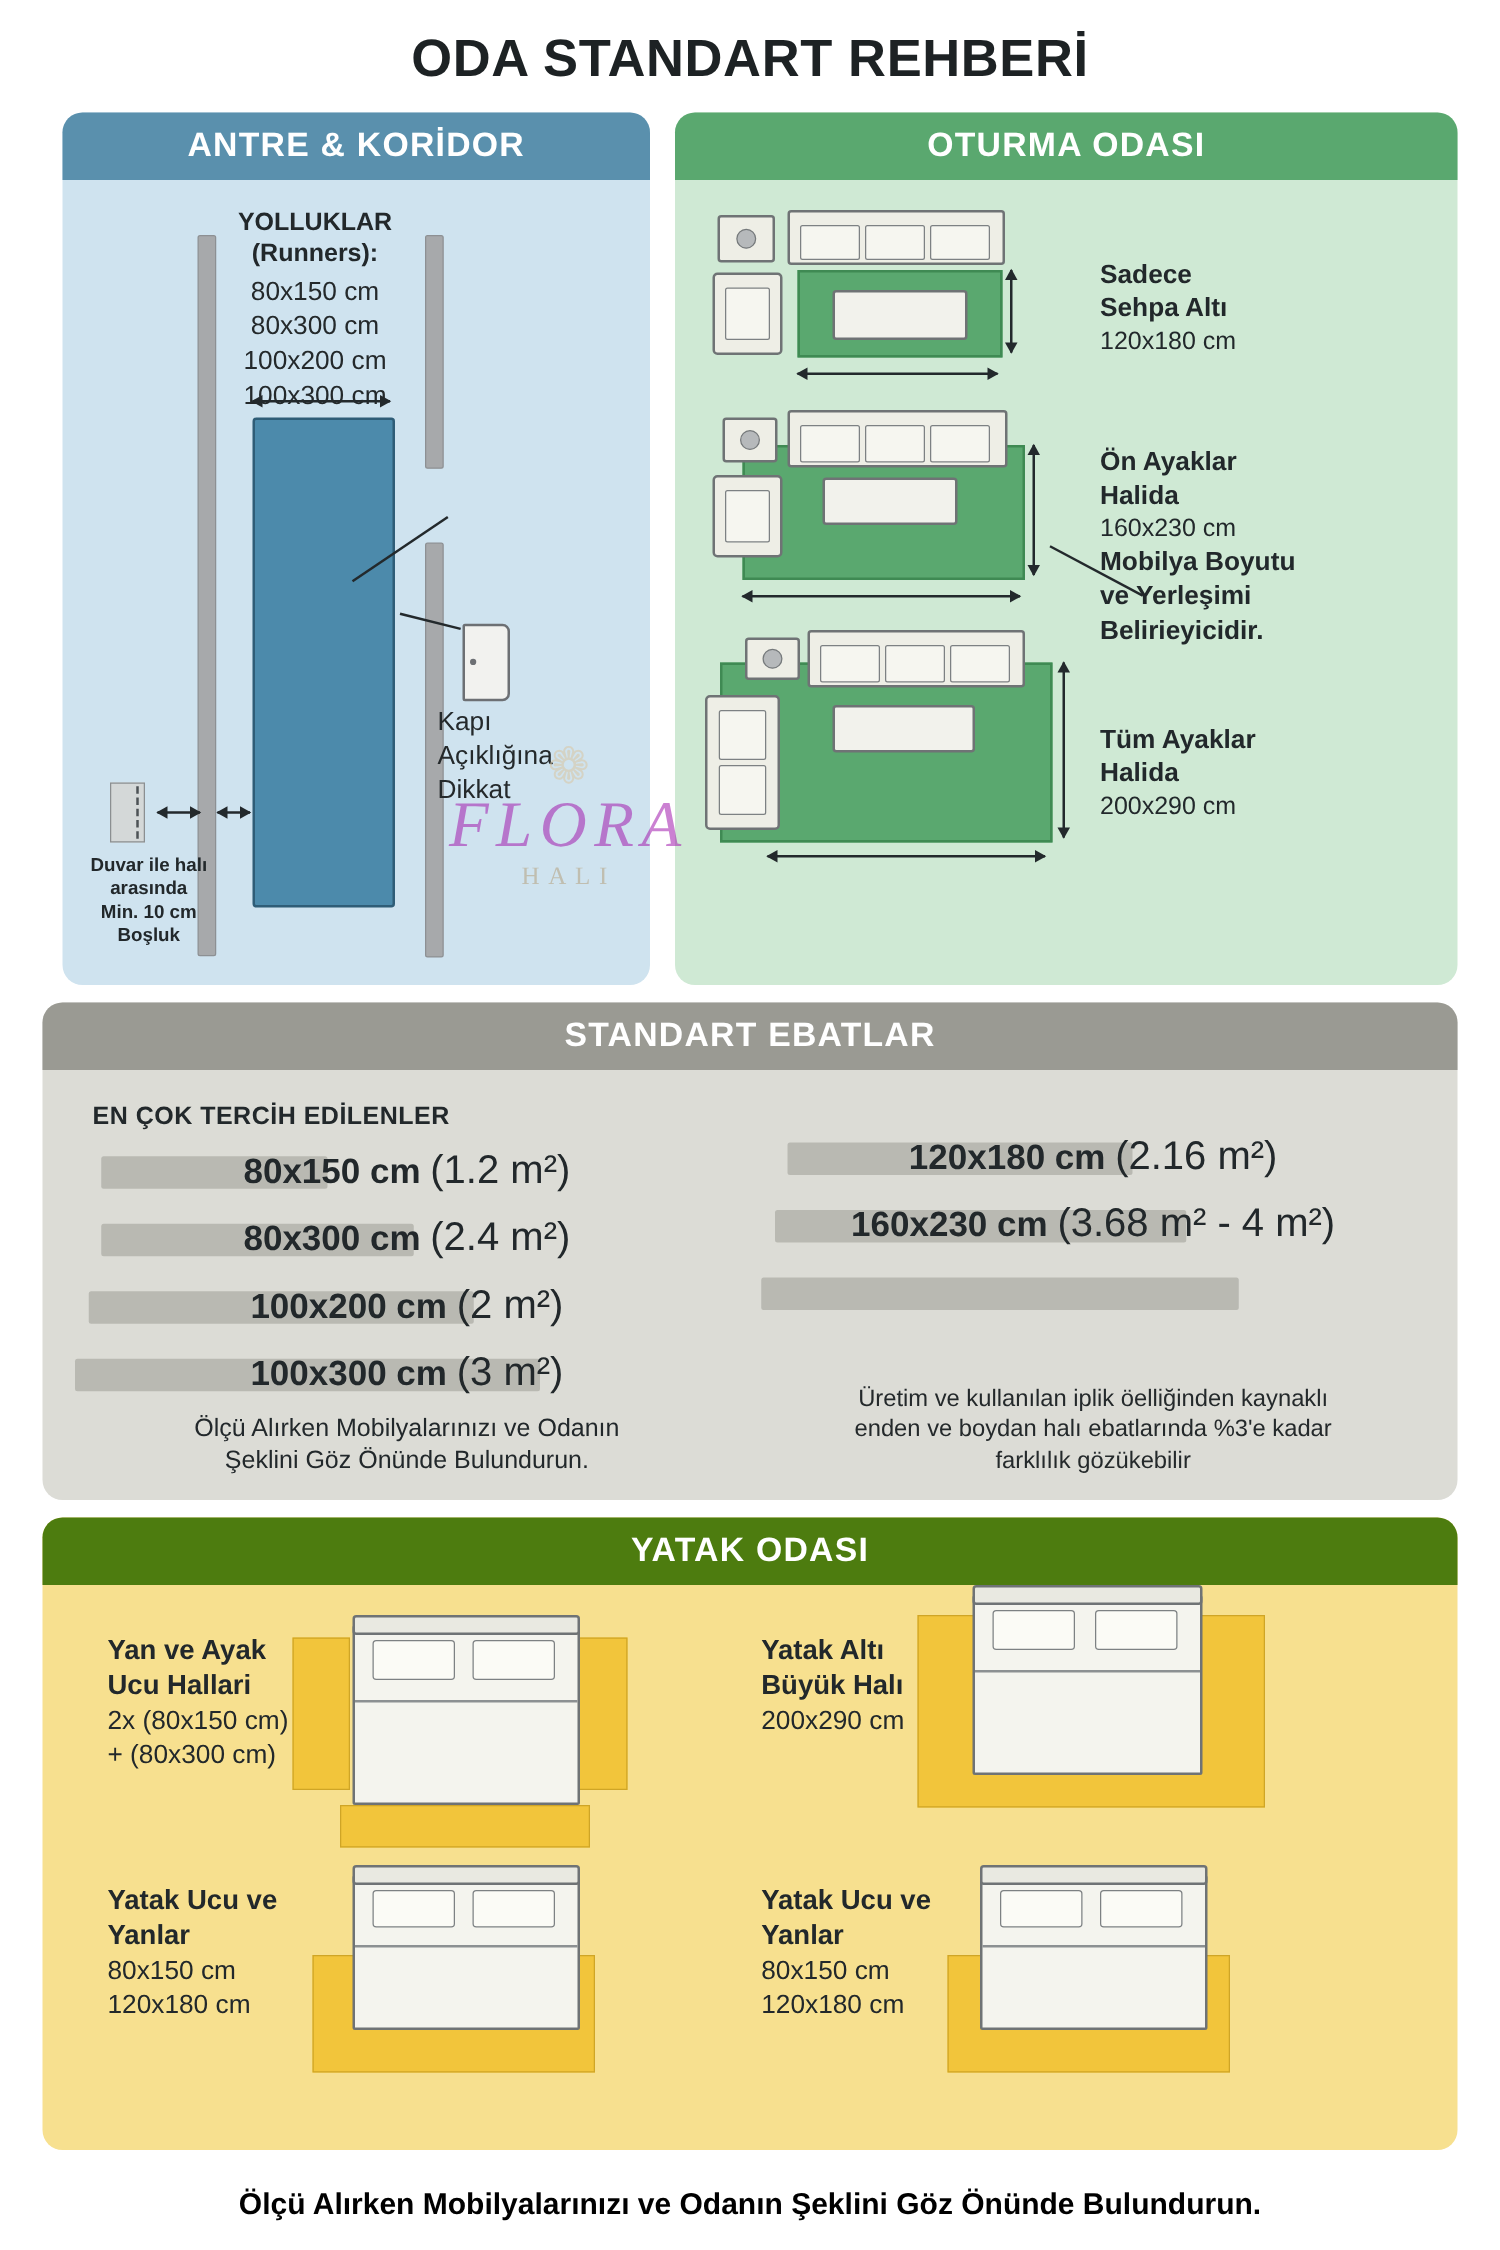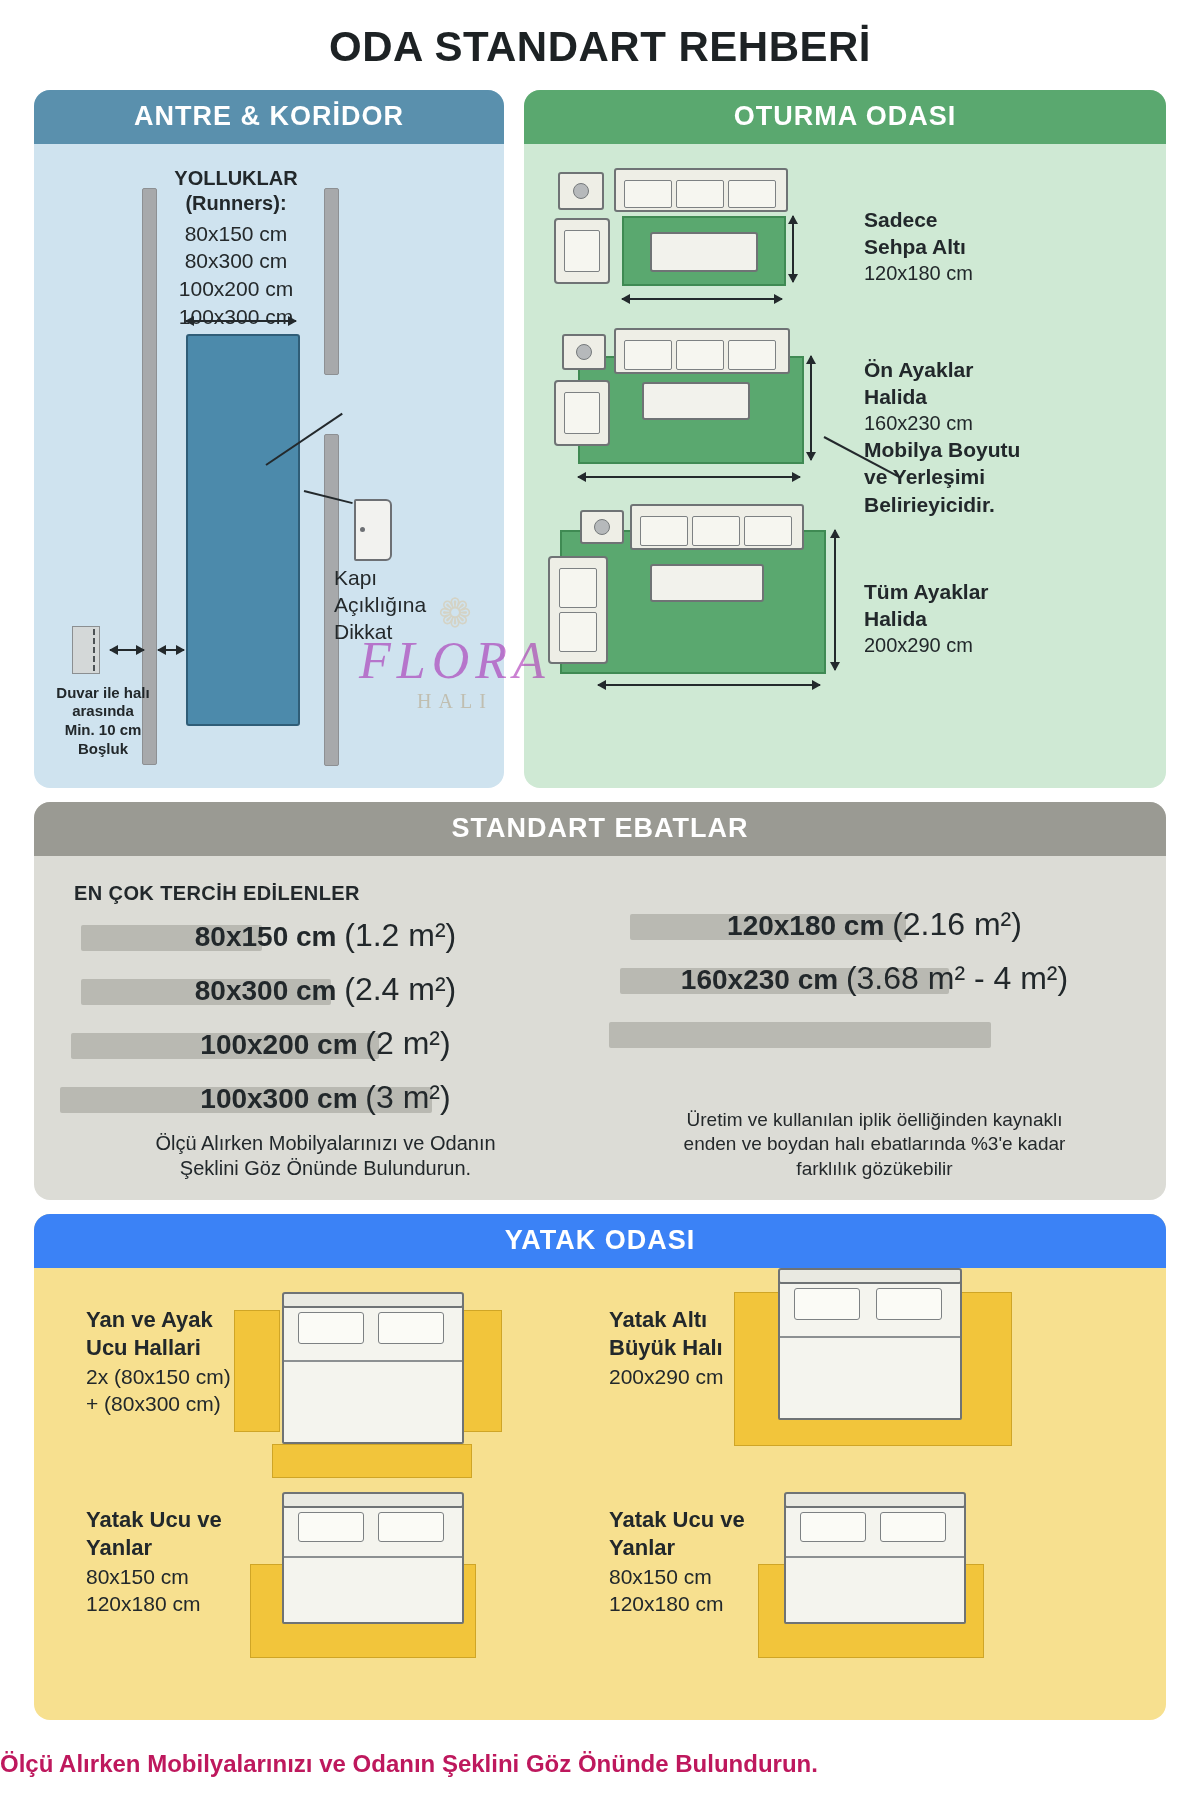--- a/index.html
+++ b/index.html
@@ -28,20 +28,21 @@
   }
   .title-l2{display:block;}
 
   
   .top-row{
     display:flex;
     gap:20px;
     padding:0 34px;
     margin-top:18px;
     box-sizing:border-box;
+    margin-left:16px;
   }
   .card{
     border-radius:16px;
     position:relative;
     box-sizing:border-box;
   }
   .card-head{
     font-size:27px;
     font-weight:bold;
     color:#ffffff;
@@ -161,35 +162,35 @@
     font-size:20px;line-height:1.25;text-align:center;margin-top:4px;
   }
   .std-note2{
     font-size:19px;line-height:1.3;text-align:center;margin-top:46px;color:#24292b;
   }
 
   
   .yatak{
     margin:14px 34px 0;background:#f7e08f;border-radius:16px;box-sizing:border-box;
   }
-  .yatak .card-head{background:#3b82f6;color:#ffffff;}
+  .yatak .card-head{background:#4d7c0f;color:#ffffff;}
   .yatak-body{position:relative;height:452px;}
   .ycell{position:absolute;}
   .ylab{position:absolute;font-size:21px;line-height:1.3;}
   .ylab b{font-weight:bold;font-size:22px;}
   .yrug{position:absolute;background:#f2c53b;border:1px solid #cfa526;}
   .bed{
     position:absolute;background:#f4f4ee;border:2px solid #6f7375;border-radius:2px;
   }
   .bed .hb{position:absolute;left:-2px;right:-2px;top:-10px;height:12px;background:#e9e9e1;border:2px solid #6f7375;border-radius:3px;}
   .pill{position:absolute;background:#fbfbf6;border:1px solid #7d8183;border-radius:3px;}
   .duvet{position:absolute;border-top:2px solid #8c9092;}
   .footer-note{
-    position:absolute;left:0;right:0;bottom:22px;text-align:left;
-    font-size:24px;font-weight:bold;color:#be185d;margin-top:24px;
+    position:absolute;left:0;right:0;bottom:22px;text-align:center;
+    font-size:24px;font-weight:bold;color:#000000;margin-top:24px;
   }
   
   .watermark{
     position:absolute;left:330px;top:595px;width:250px;text-align:center;
     pointer-events:none;opacity:.55;
   }
   .wm-text{font-family:"Liberation Serif", serif;font-size:52px;letter-spacing:6px;color:#a21caf;font-style:italic;}
   .wm-sub{font-family:"Liberation Serif", serif;font-size:20px;letter-spacing:7px;color:#b4a07e;}
   .wm-flower{font-size:40px;color:#d9c6a3;line-height:.9;}
 </style>

